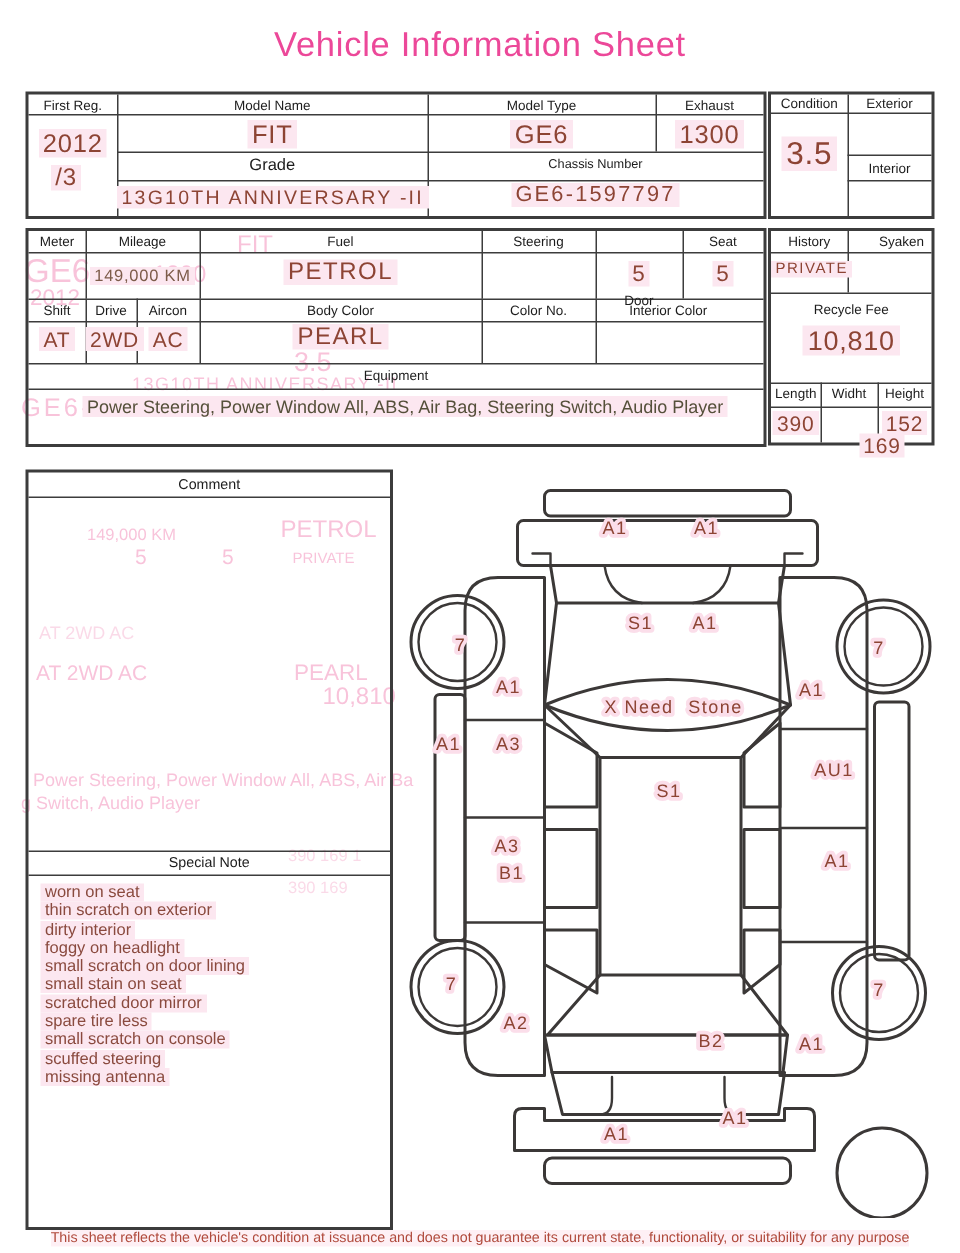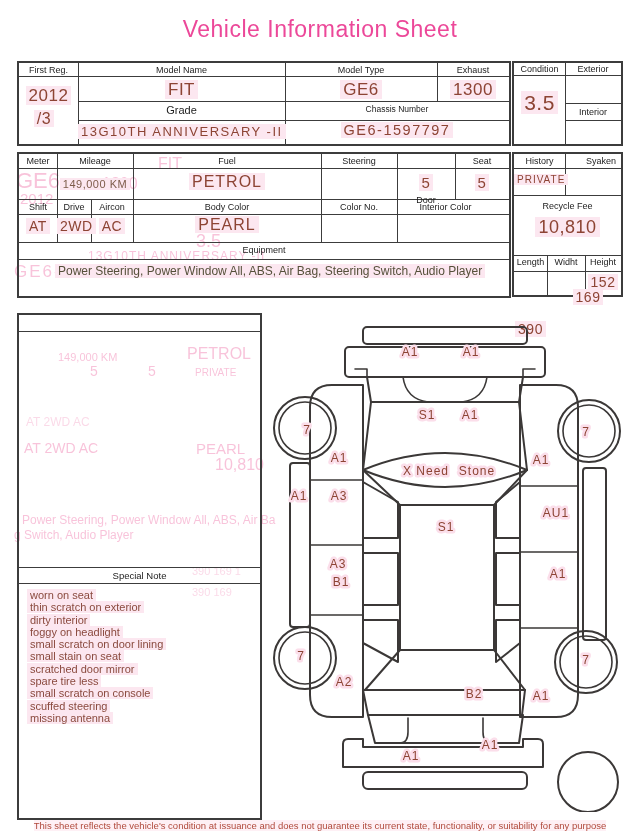--- a/index.html
+++ b/index.html
@@ -137,26 +137,27 @@
     <div class="vl" style="left:71px;top:101px;height:40px;"></div>
     <div class="hl" style="top:117px;left:0;width:107px;"></div>
     <div class="hdr" style="left:0;top:2px;width:51px;">History</div>
     <div class="hdr" style="left:51px;top:2px;width:72px;">Syaken</div>
     <div class="val" style="left:0;top:20px;width:51px;font-size:10px;letter-spacing:1px;"><span class="pk">PRIVATE</span></div>
     <div class="hdr" style="left:0;top:47px;width:107px;">Recycle Fee</div>
     <div class="val" style="left:0;top:63px;width:107px;font-size:18px;"><span class="pk">10,810</span></div>
     <div class="hdr" style="left:0;top:103px;width:33px;">Length</div>
     <div class="hdr" style="left:33px;top:103px;width:38px;">Widht</div>
     <div class="hdr" style="left:71px;top:103px;width:36px;">Height</div>
-    <div class="val" style="left:0;top:120px;width:33px;font-size:14px;margin-top:47px;"><span class="pk">390</span></div>
+    <div class="val" style="left:0;top:120px;width:33px;font-size:14px;"><span class="pk">390</span></div>
     <div class="val" style="left:33px;top:135px;width:38px;font-size:14px;margin-left:22px;"><span class="pk">169</span></div>
     <div class="val" style="left:71px;top:120px;width:36px;font-size:14px;"><span class="pk">152</span></div>
   </div>
 
   <div class="box" style="left:17px;top:313px;width:245px;height:507px;">
+    <div class="hdr" style="left:0;top:3px;width:241px;font-size:9.5px;">Comment</div>
     <div class="hl" style="top:16px;left:0;width:241px;"></div>
     <div class="hl" style="top:252px;left:0;width:241px;"></div>
     <div class="hdr" style="left:0;top:255px;width:241px;font-size:9.5px;">Special Note</div>
     <div class="hl" style="top:268px;left:0;width:241px;"></div>
     <div class="notes" style="position:absolute;left:8px;top:274px;width:230px;">
       <div><span class="pk">worn on seat</span></div>
       <div><span class="pk">thin scratch on exterior</span></div>
       <div><span class="pk">dirty interior</span></div>
       <div><span class="pk">foggy on headlight</span></div>
       <div><span class="pk">small scratch on door lining</span></div>

